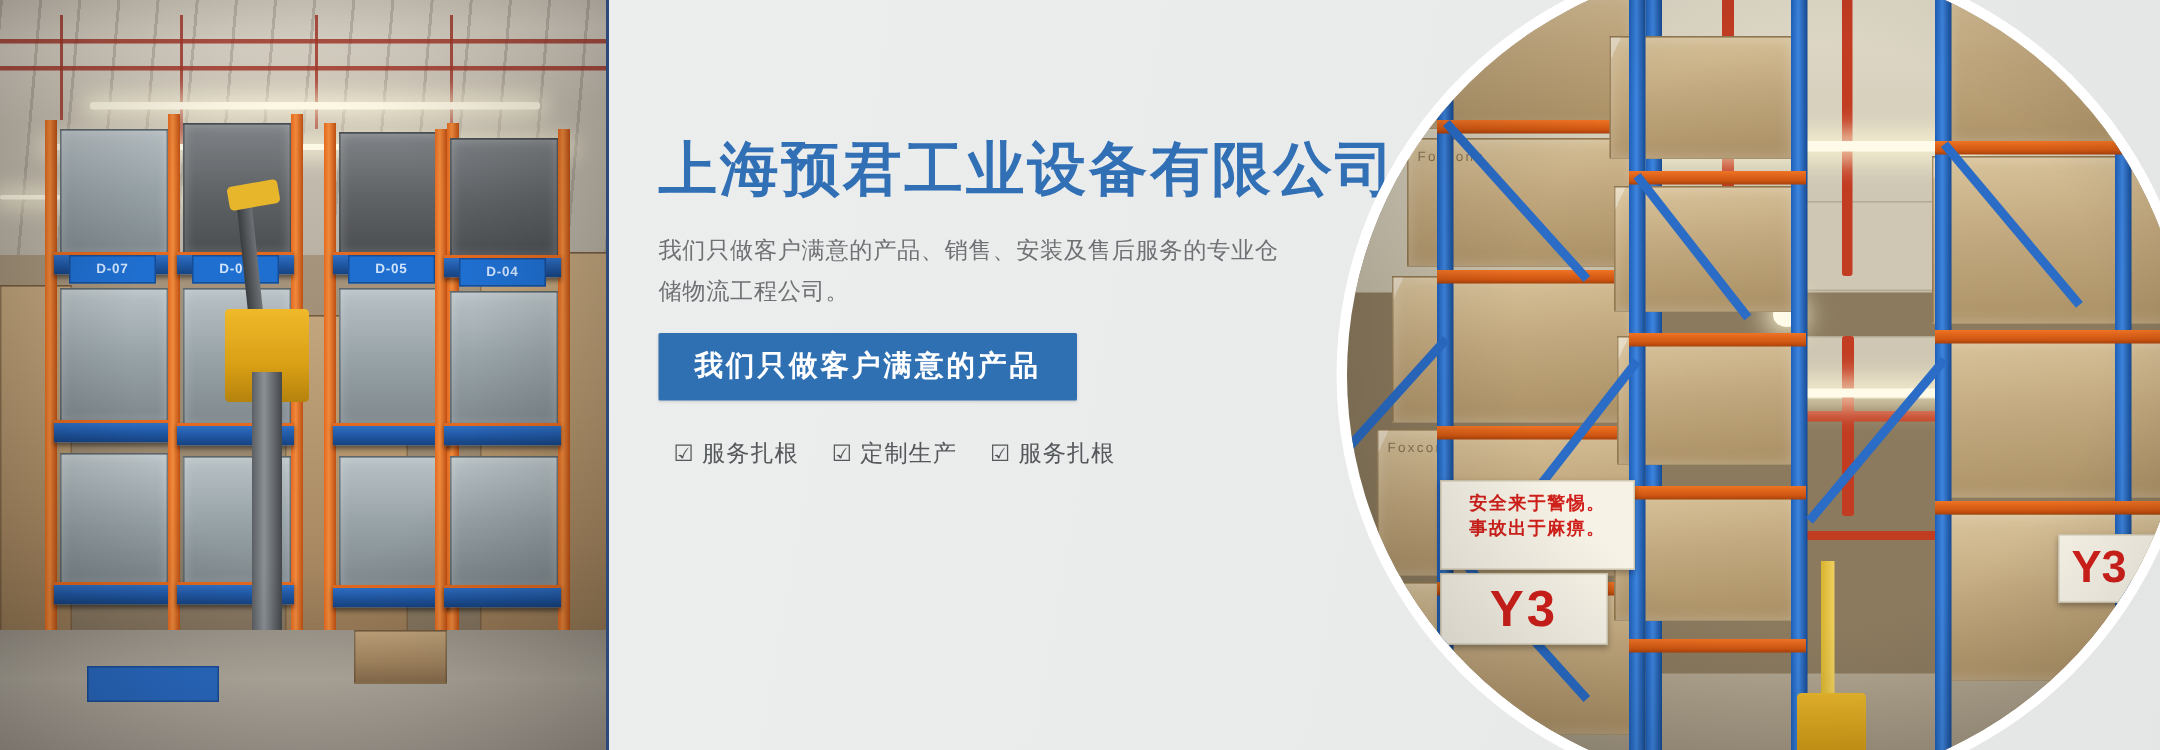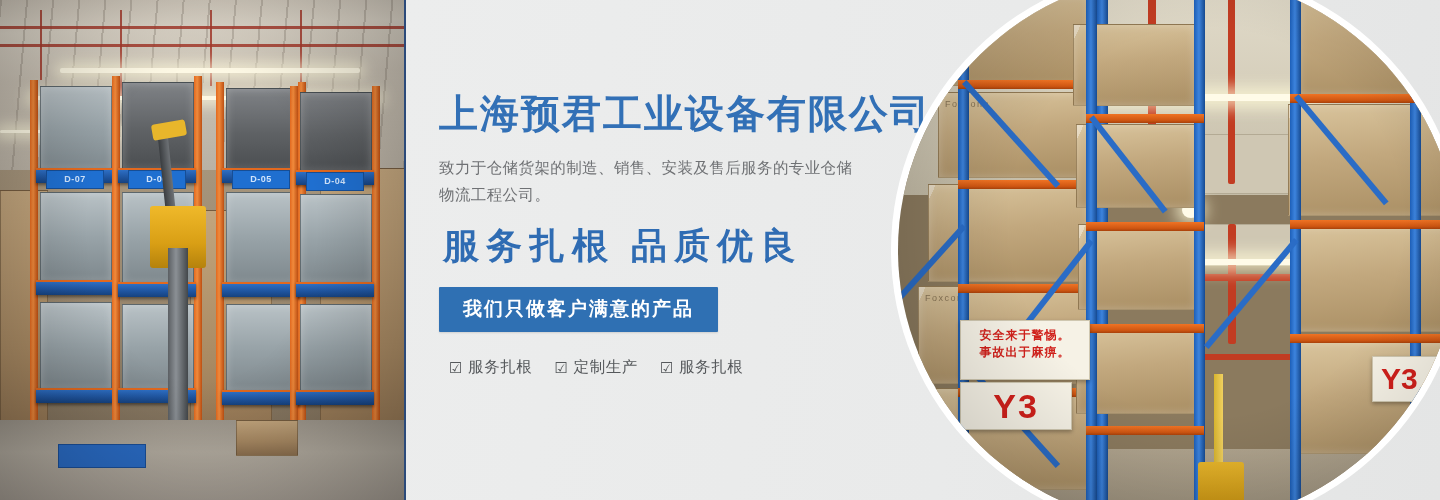--- a/index.html
+++ b/index.html
@@ -395,22 +395,21 @@
     <div class="lp-floor"></div>
     <div class="lp-boxes" style="left:236px;top:420px;width:60px;height:34px;"></div>
     <div class="lp-boxes" style="left:58px;top:444px;width:86px;height:22px;background:#2a6cc6;border-color:#1a4f99;"></div>
 
     <div class="lp-vignette"></div>
   </div>
 
   <div class="center">
     <div class="copy">
       <h1 class="title">上海预君工业设备有限公司</h1>
-      <p class="subtitle">致力于仓储货架的制造、销售、安装及售后服务的专业仓储物流工程公司。</p>
-      <div class="slogan">服务扎根  品质优良</div>
+      <p class="subtitle">我们只做客户满意的产品、销售、安装及售后服务的专业仓储物流工程公司。</p>
       <button class="cta">我们只做客户满意的产品</button>
       <div class="features">
         <div class="feature">
           <span class="chk">☑</span>
           <span>服务扎根</span>
         </div>
         <div class="feature">
           <span class="chk">☑</span>
           <span>定制生产</span>
         </div>

